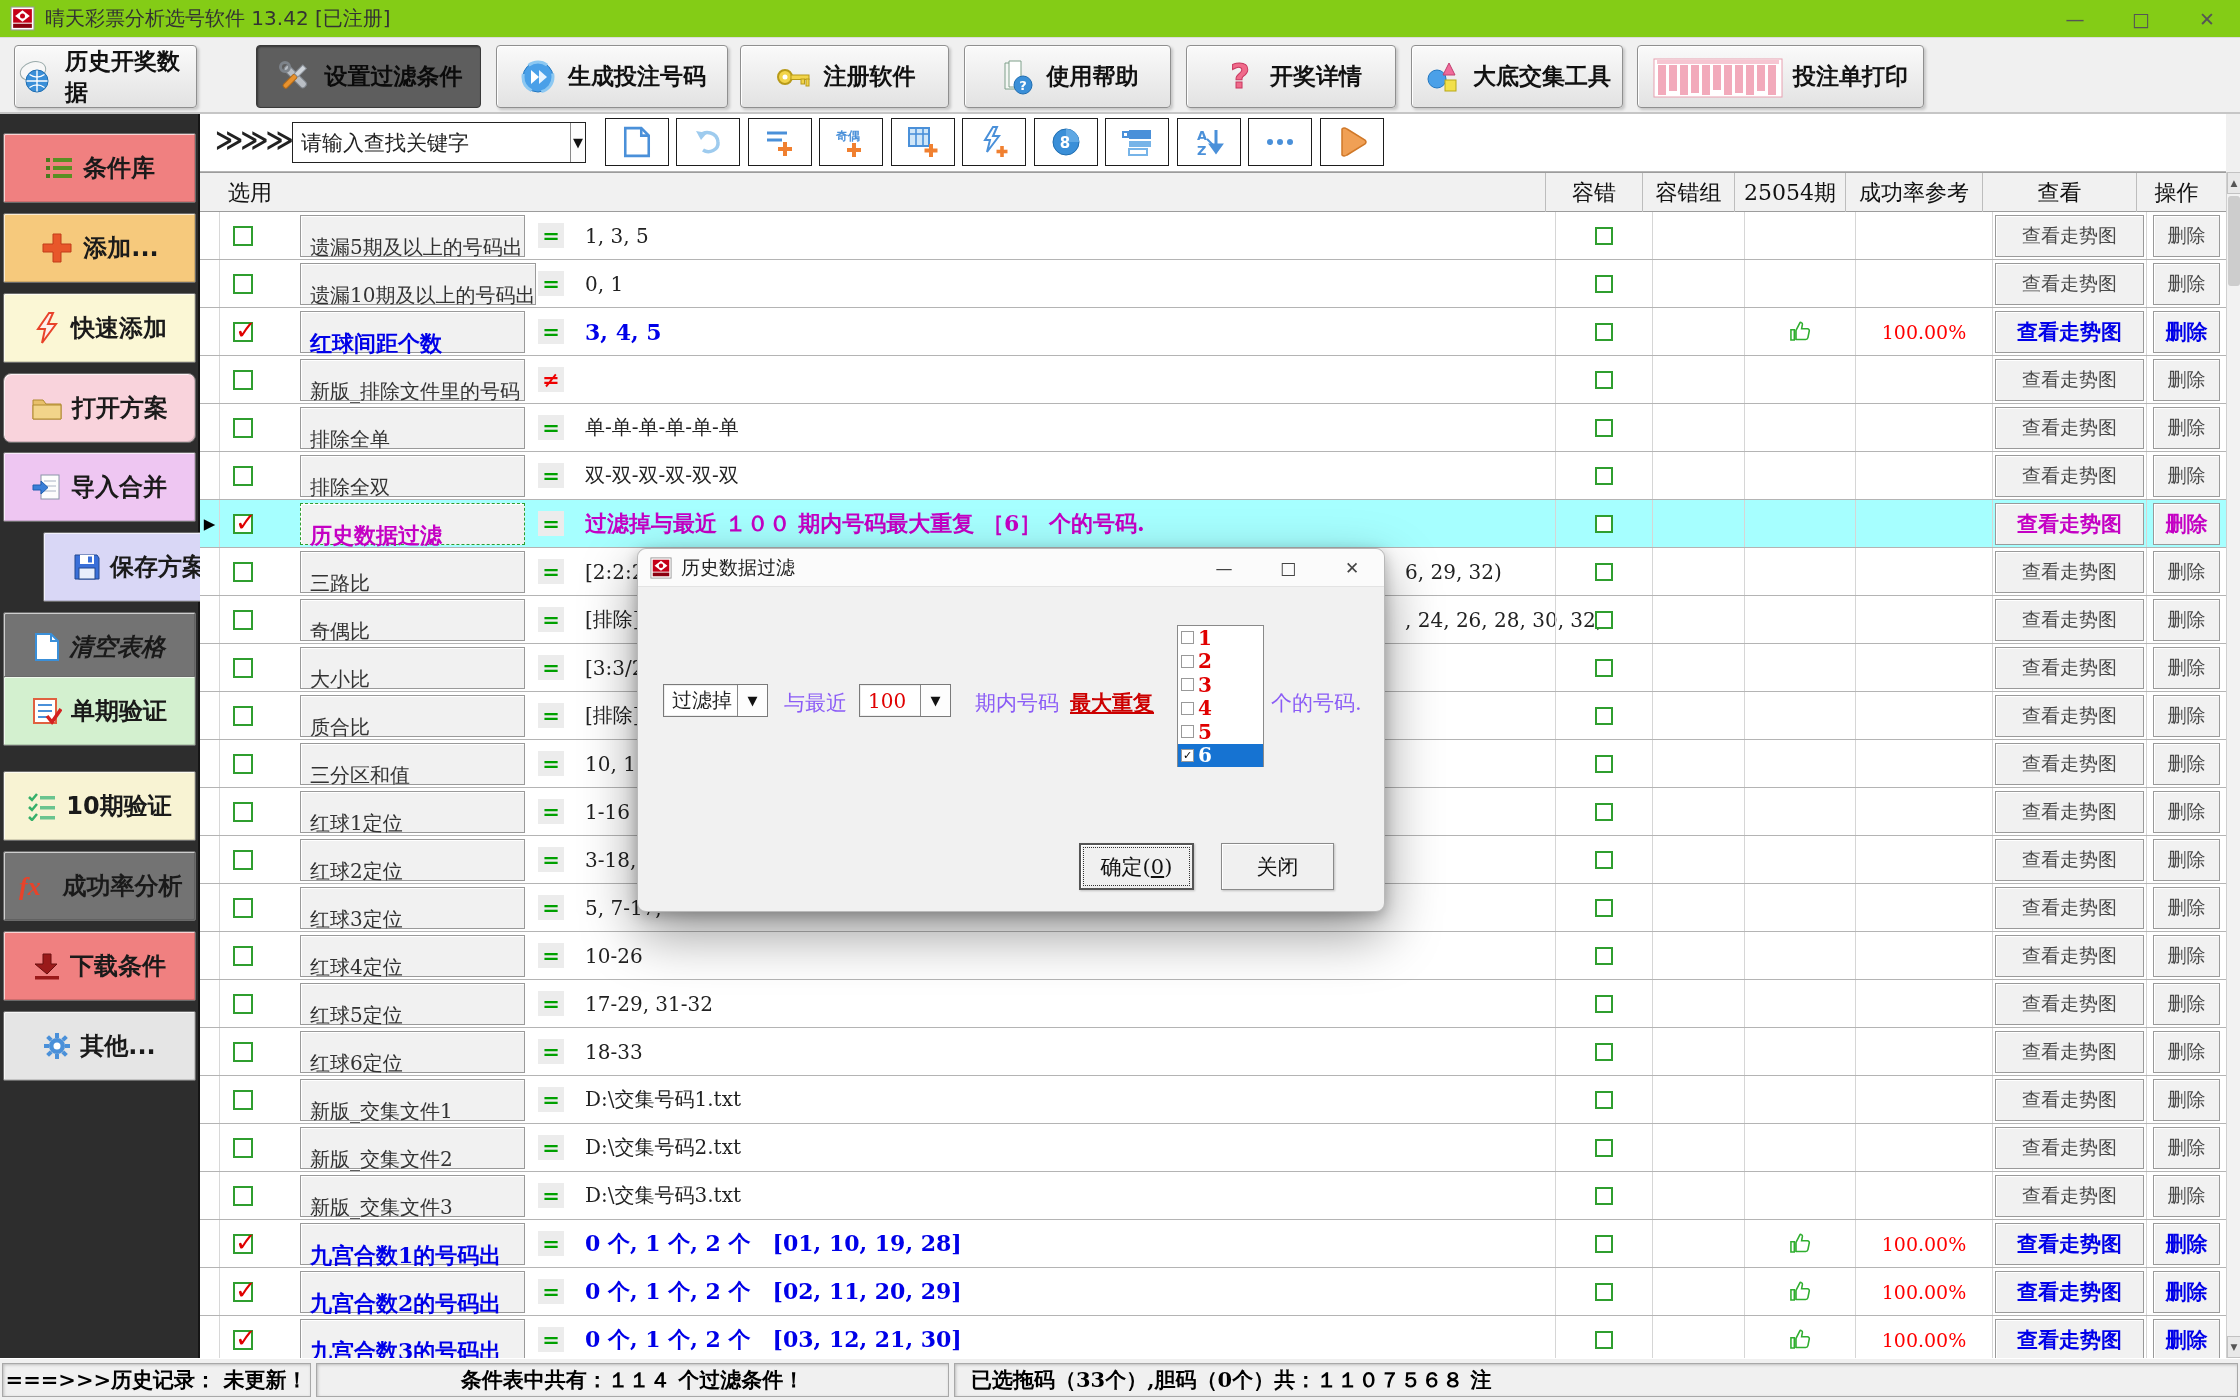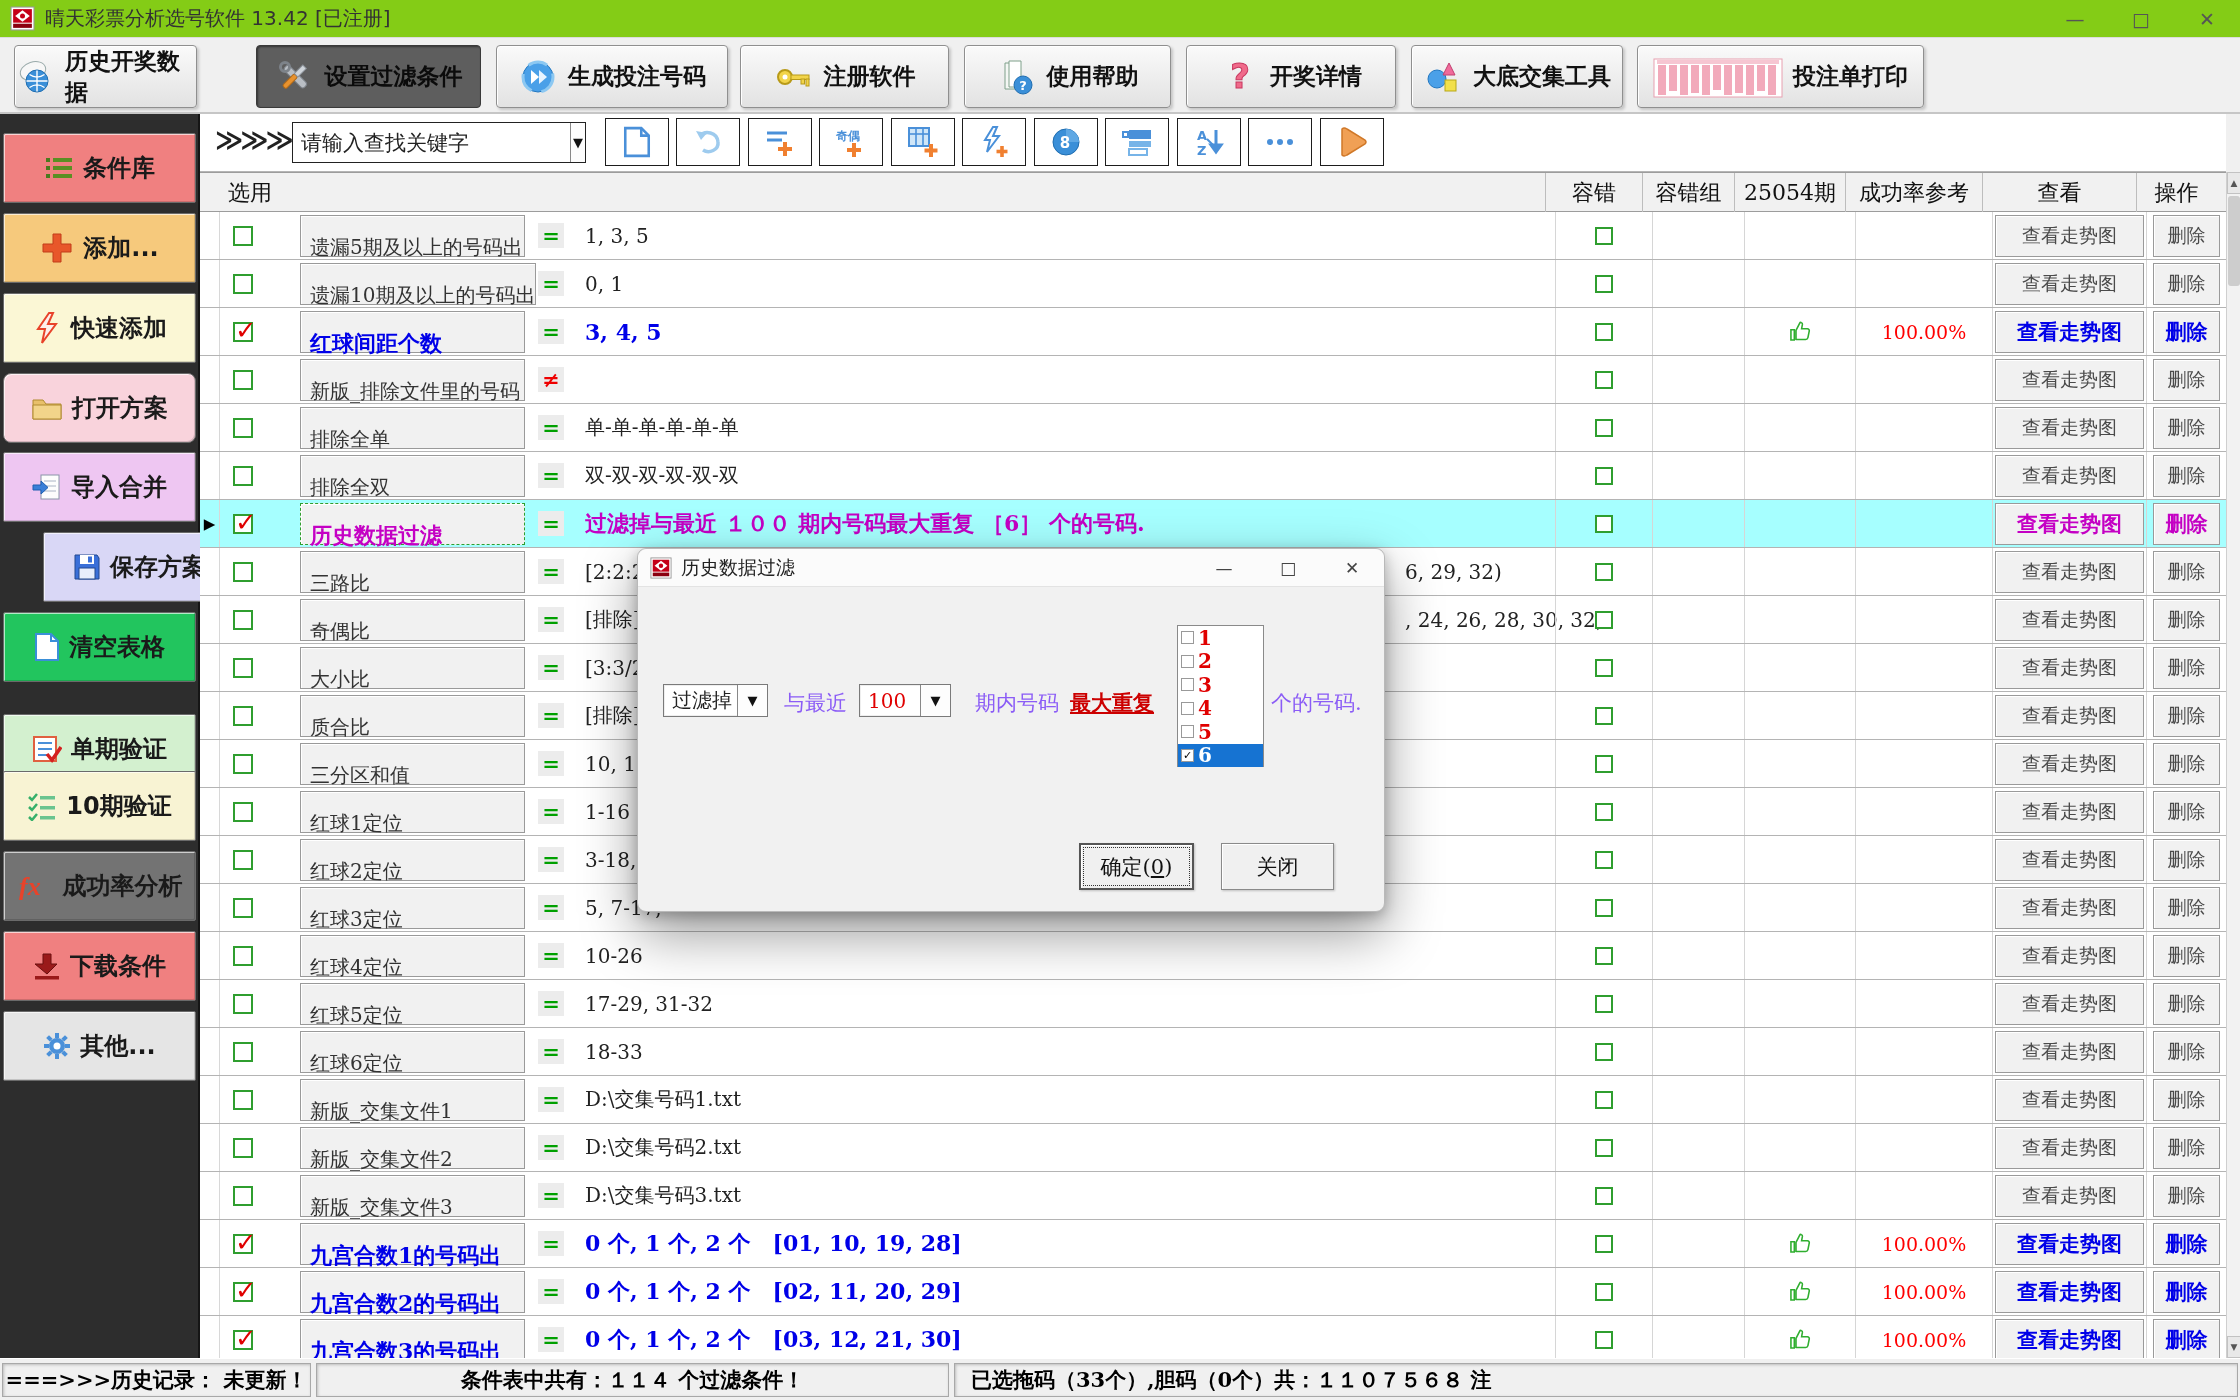--- a/index.html
+++ b/index.html
@@ -29,21 +29,21 @@
 
   
   .sidebar{position:absolute;left:0;top:114px;width:200px;height:1244px;background:#2d2d2d;
            border-right:2px solid #151515;}
   .sbtn{position:absolute;left:3px;width:193px;height:70px;border:1px solid #6a6a6a;
         border-radius:2px;display:flex;align-items:center;justify-content:center;gap:9px;
         font-size:24px;font-weight:bold;color:#1a1a1a;
         box-shadow:inset 1px 1px 0 rgba(255,255,255,.65), inset -1px -1px 0 rgba(0,0,0,.15);}
   .sb0{background:#f08080;} .sb1{background:#f6c97c;} .sb2{background:#fbf7d5;}
   .sb3{background:#f9d3dc;border-radius:8px;} .sb4{background:#eec6f2;} .sb5{background:#d9d7f6;}
-  .sb6{background:#22c55e;} .sb7{background:#d3f0cf;} .sb8{background:#f8f3d3;}
+  .sb6{background:#737373;font-style:italic;} .sb7{background:#d3f0cf;} .sb8{background:#f8f3d3;}
   .sb9{background:#737373;gap:8px;} .sb10{background:#f08080;} .sb11{background:#e5e5e5;}
 
   
   .toolbar2{position:absolute;left:200px;top:114px;width:2026px;height:58px;background:#fff;
             border-bottom:1px solid #b5b5b5;}
   .chevrons{position:absolute;left:15px;top:10px;font-size:27px;font-weight:bold;
             font-style:italic;color:#222;letter-spacing:-3px;}
   .searchbox{position:absolute;left:92px;top:8px;width:294px;height:41px;background:#fff;
              border:1px solid #222;display:flex;align-items:center;}
   .searchbox input{flex:1;border:none;outline:none;font-size:21px;color:#222;padding-left:8px;
@@ -305,21 +305,21 @@
     </svg>
     <span>保存方案</span>
   </div>
   <div class="sbtn sb6" style="top:498px;">
     <svg class="icon" width="26" height="30" viewBox="0 0 26 30">
       <path d="M2 2 h15 l7 7 v19 h-22 z" fill="#fff" stroke="#3a8fd8" stroke-width="2"></path>
       <path d="M17 2 v7 h7" fill="none" stroke="#3a8fd8" stroke-width="2"></path>
     </svg>
     <span>清空表格</span>
   </div>
-  <div class="sbtn sb7" style="top:600px;">
+  <div class="sbtn sb7" style="top:562px;">
     <svg class="icon" width="30" height="30" viewBox="0 0 30 30">
       <rect x="2" y="3" width="22" height="24" fill="#fff" stroke="#e06040" stroke-width="2"></rect>
       <g stroke="#4a90d9" stroke-width="2">
           <line x1="6" y1="9" x2="20" y2="9"></line>
           <line x1="6" y1="15" x2="20" y2="15"></line>
           <line x1="6" y1="21" x2="15" y2="21"></line>
         </g>
       <path d="M15 20 l5 6 9-13" fill="none" stroke="#d42020" stroke-width="3.5"></path>
     </svg>
     <span>单期验证</span>

